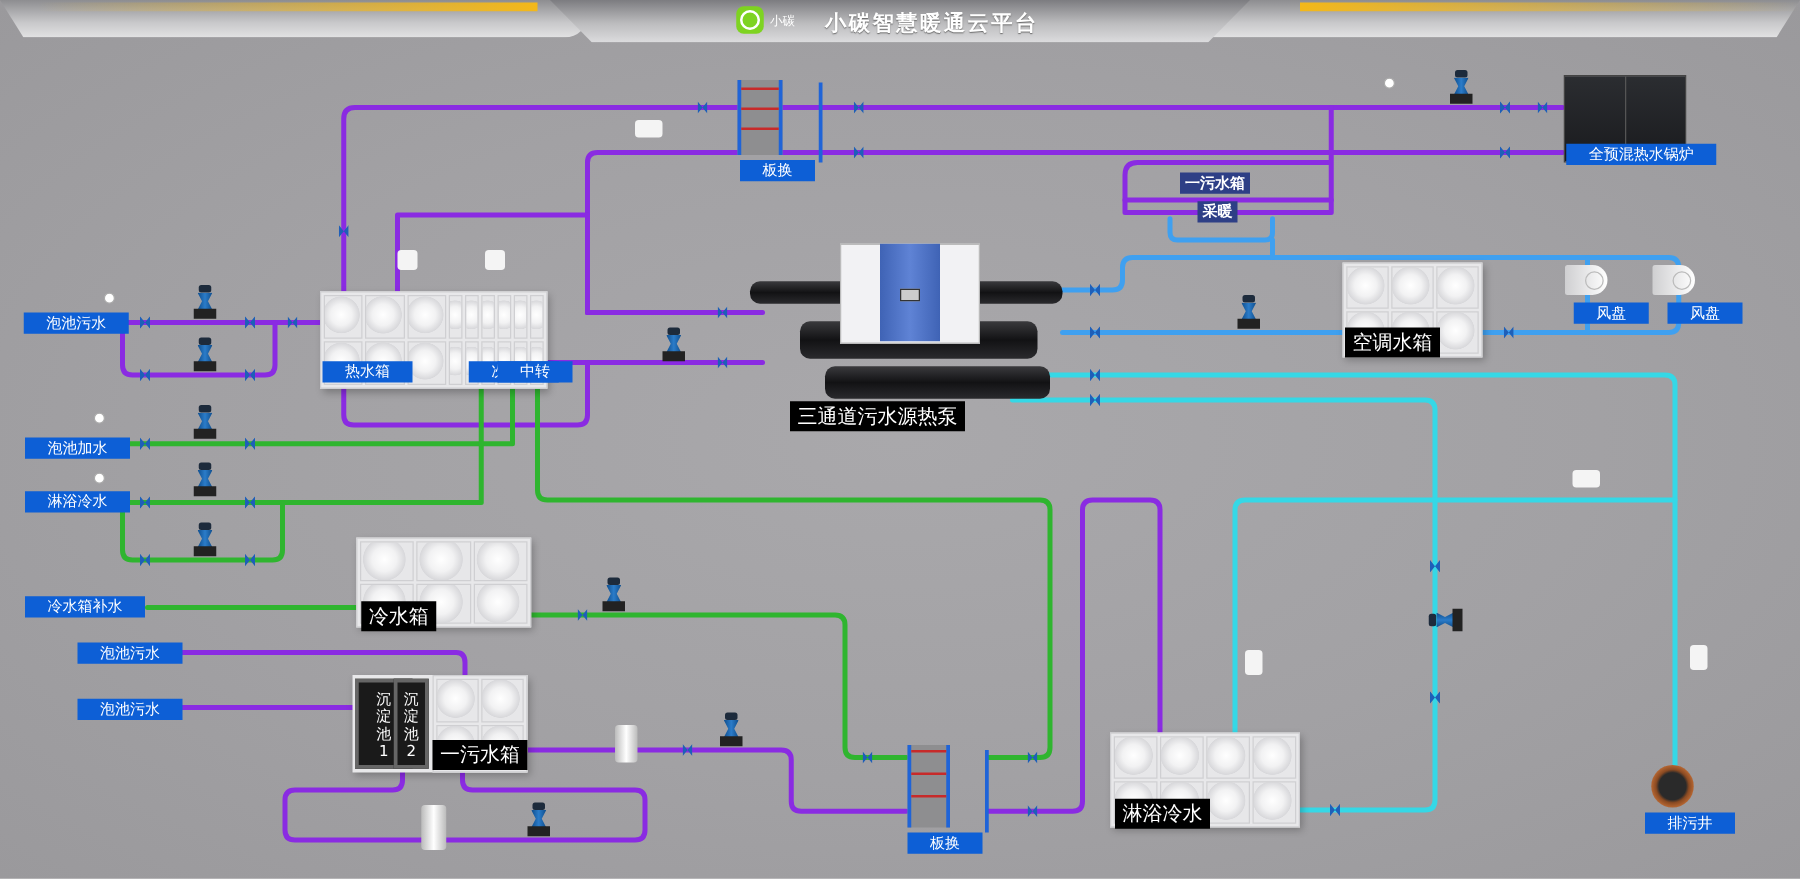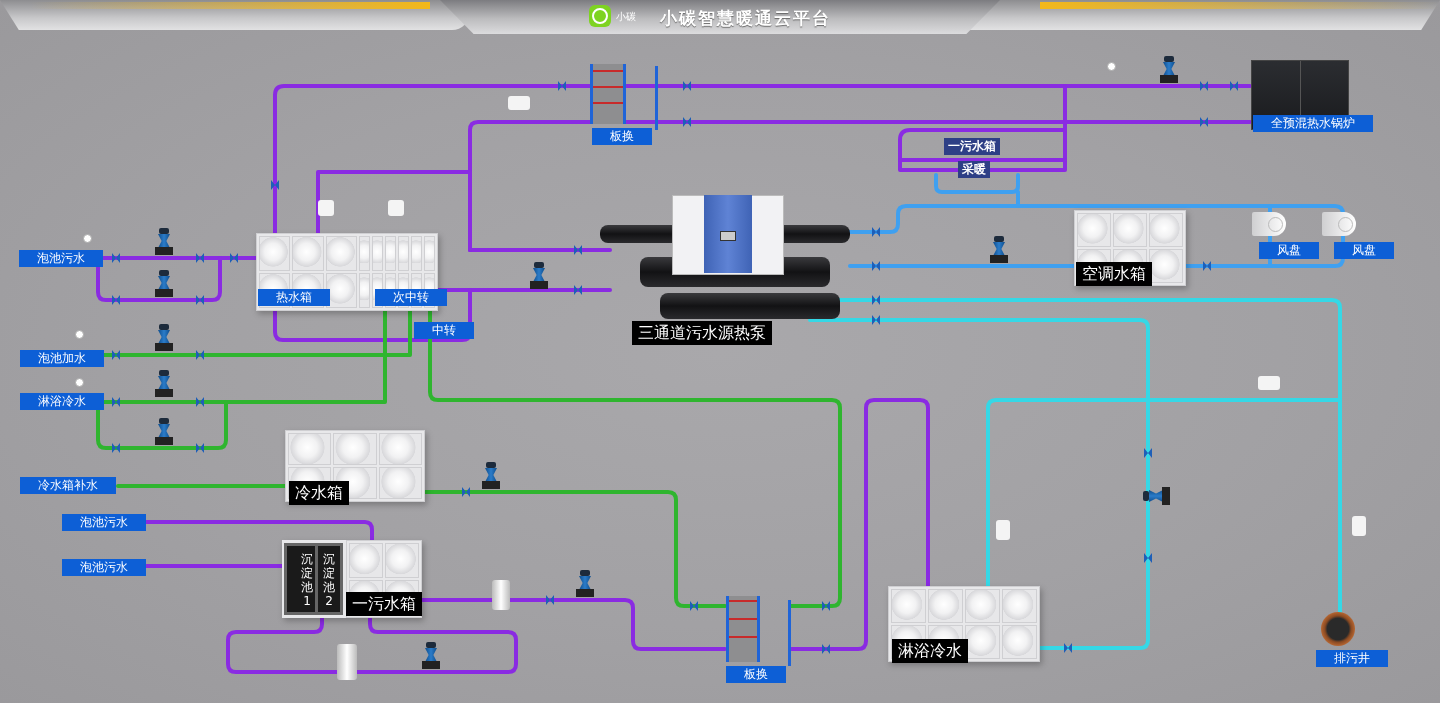--- a/index.html
+++ b/index.html
@@ -154,21 +154,21 @@
     <div class="cell"></div>
   <div class="cell"></div>
     <div class="cell"></div>
     <div class="cell"></div>
     <div class="cell"></div>
     <div class="cell"></div>
     <div class="cell"></div>
 </div>
 <span class="lbl-blue" style="left:258px;top:289px;">热水箱</span>
 <span class="lbl-blue" style="left:336px;top:289px;margin-left:39px;">次中转</span>
-<span class="lbl-blue" style="left:414px;top:289px;margin-top:33px;">中转</span>
+<span class="lbl-blue" style="left:398px;top:289px;">中转</span>
 
 <div class="tank" style="left:1074px;top:210px;width:112px;height:76px;grid-template-columns:repeat(3,1fr);grid-template-rows:1fr 1fr;">
   <div class="cell"></div>
     <div class="cell"></div>
     <div class="cell"></div>
     <div class="cell"></div>
     <div class="cell"></div>
     <div class="cell"></div>
 </div>
 <span class="lbl-black" style="left:1076px;top:262px;">空调水箱</span>

